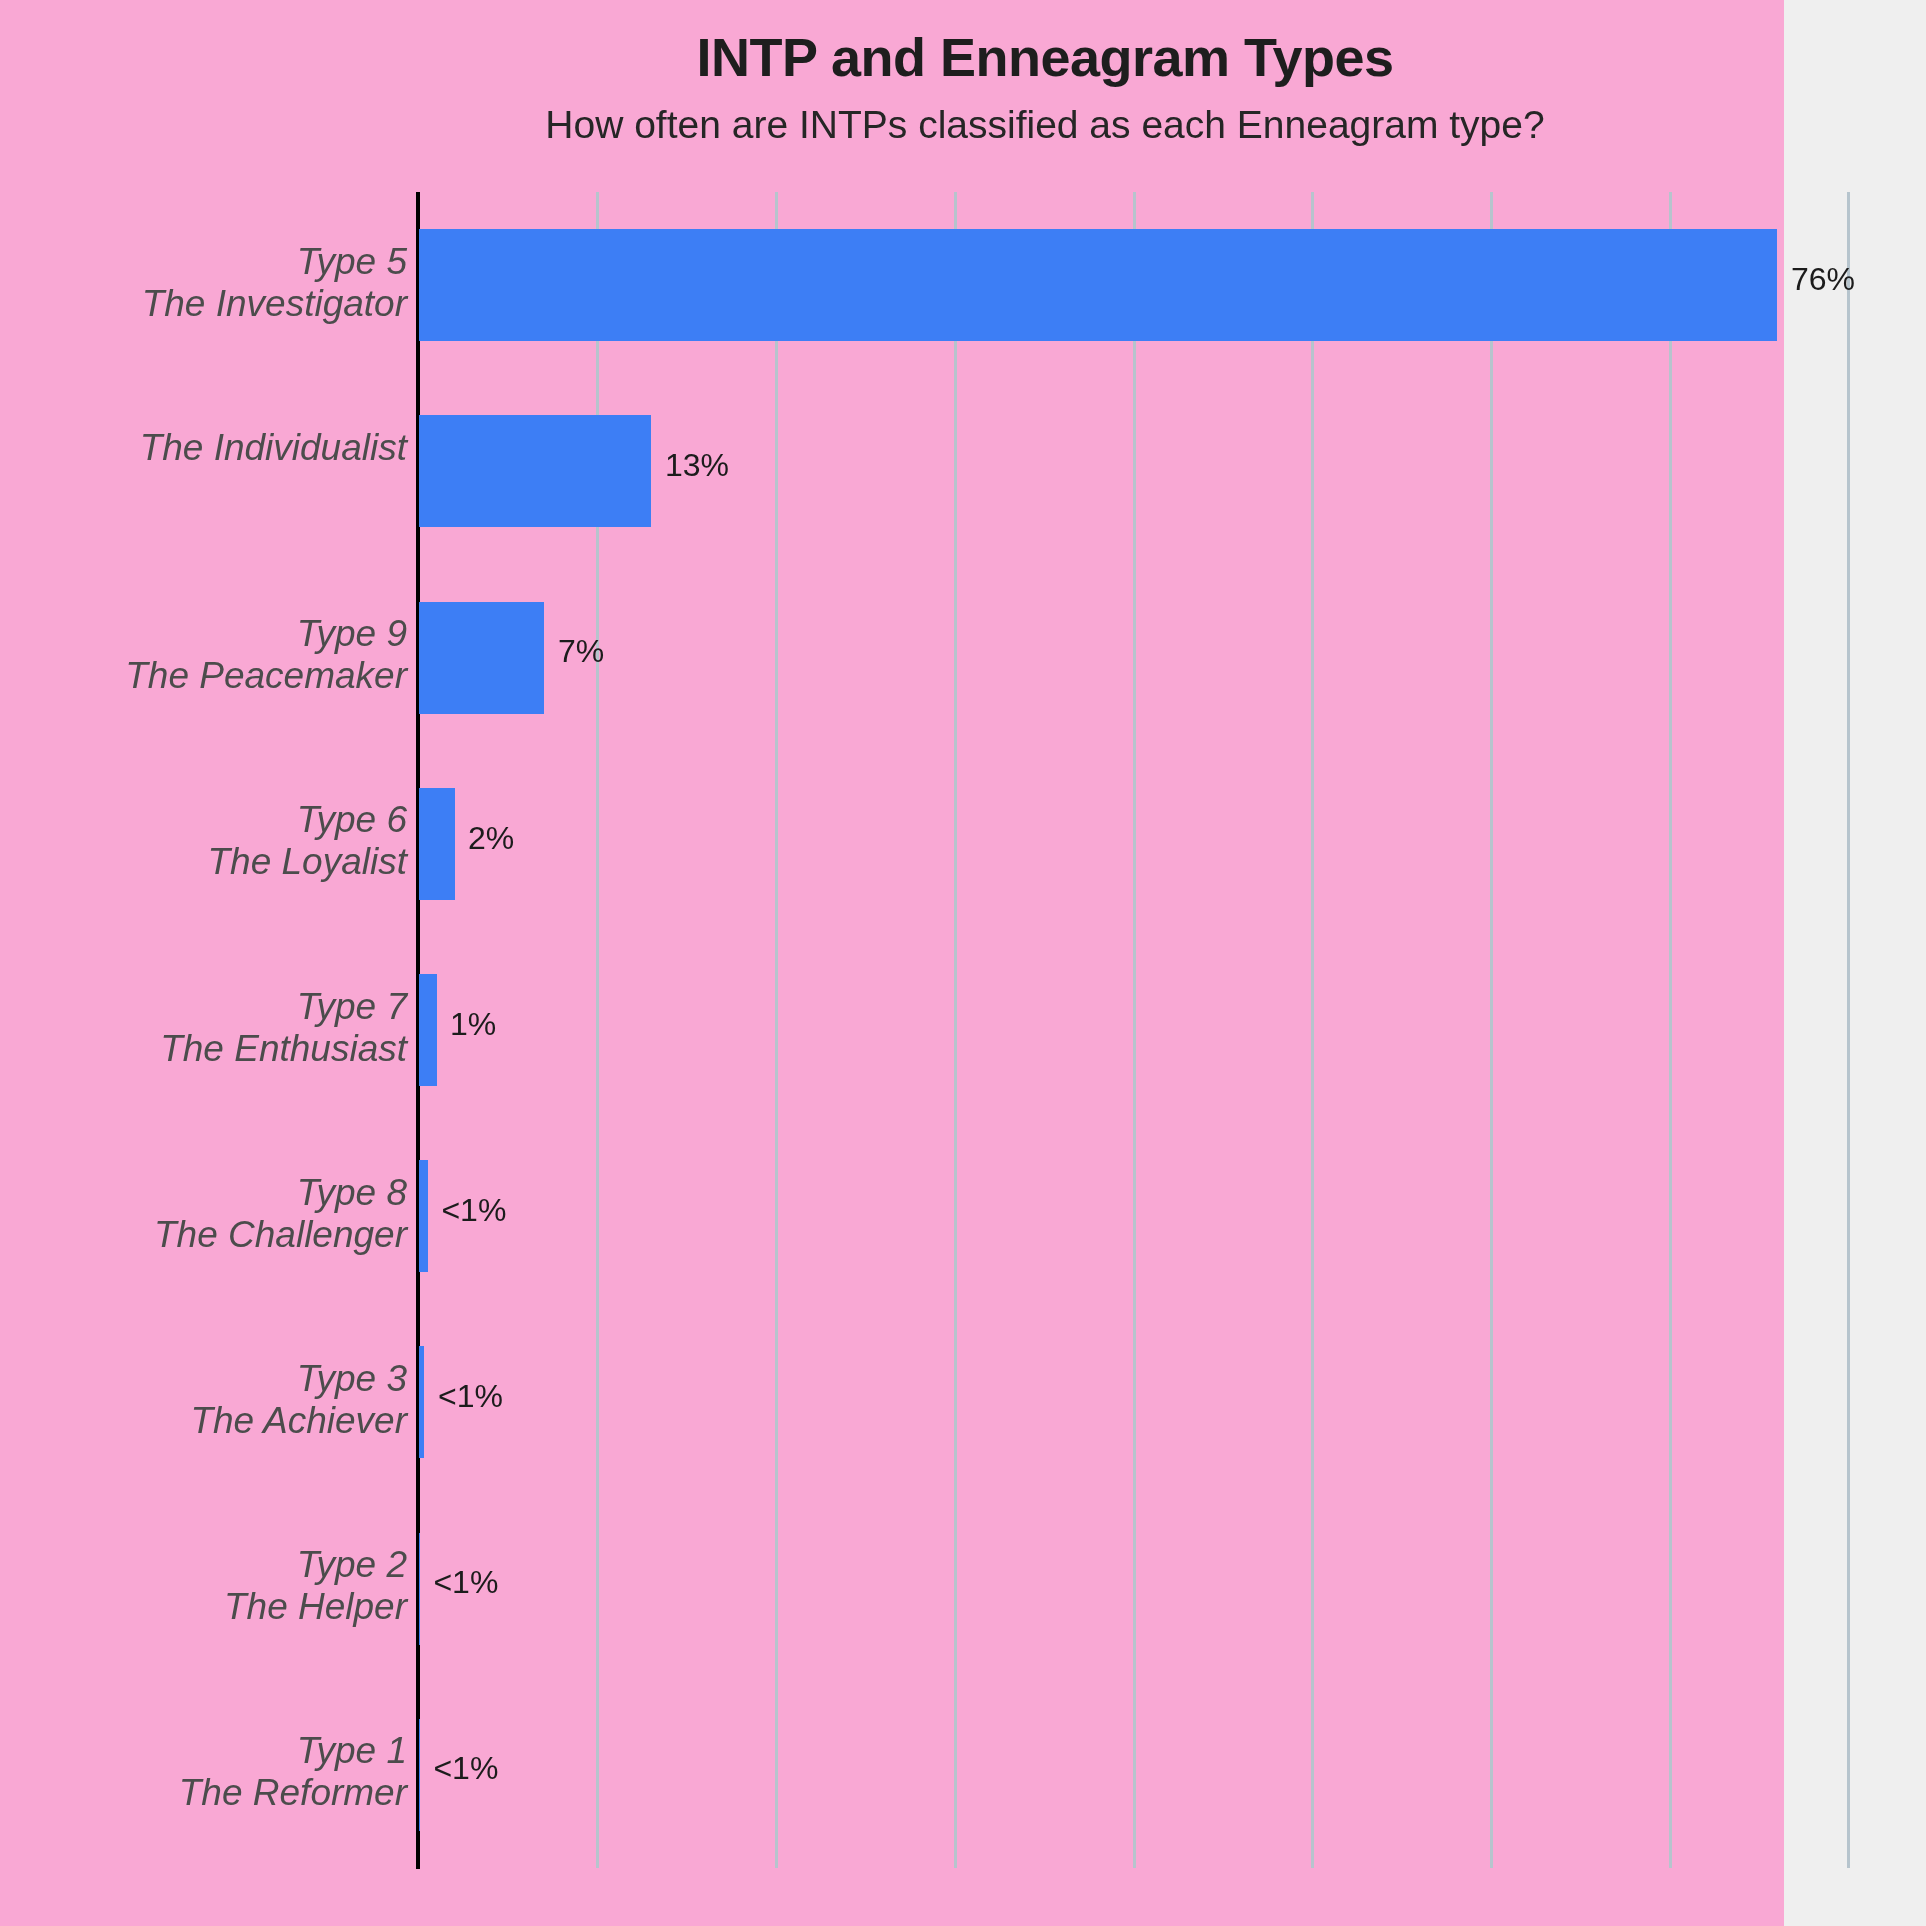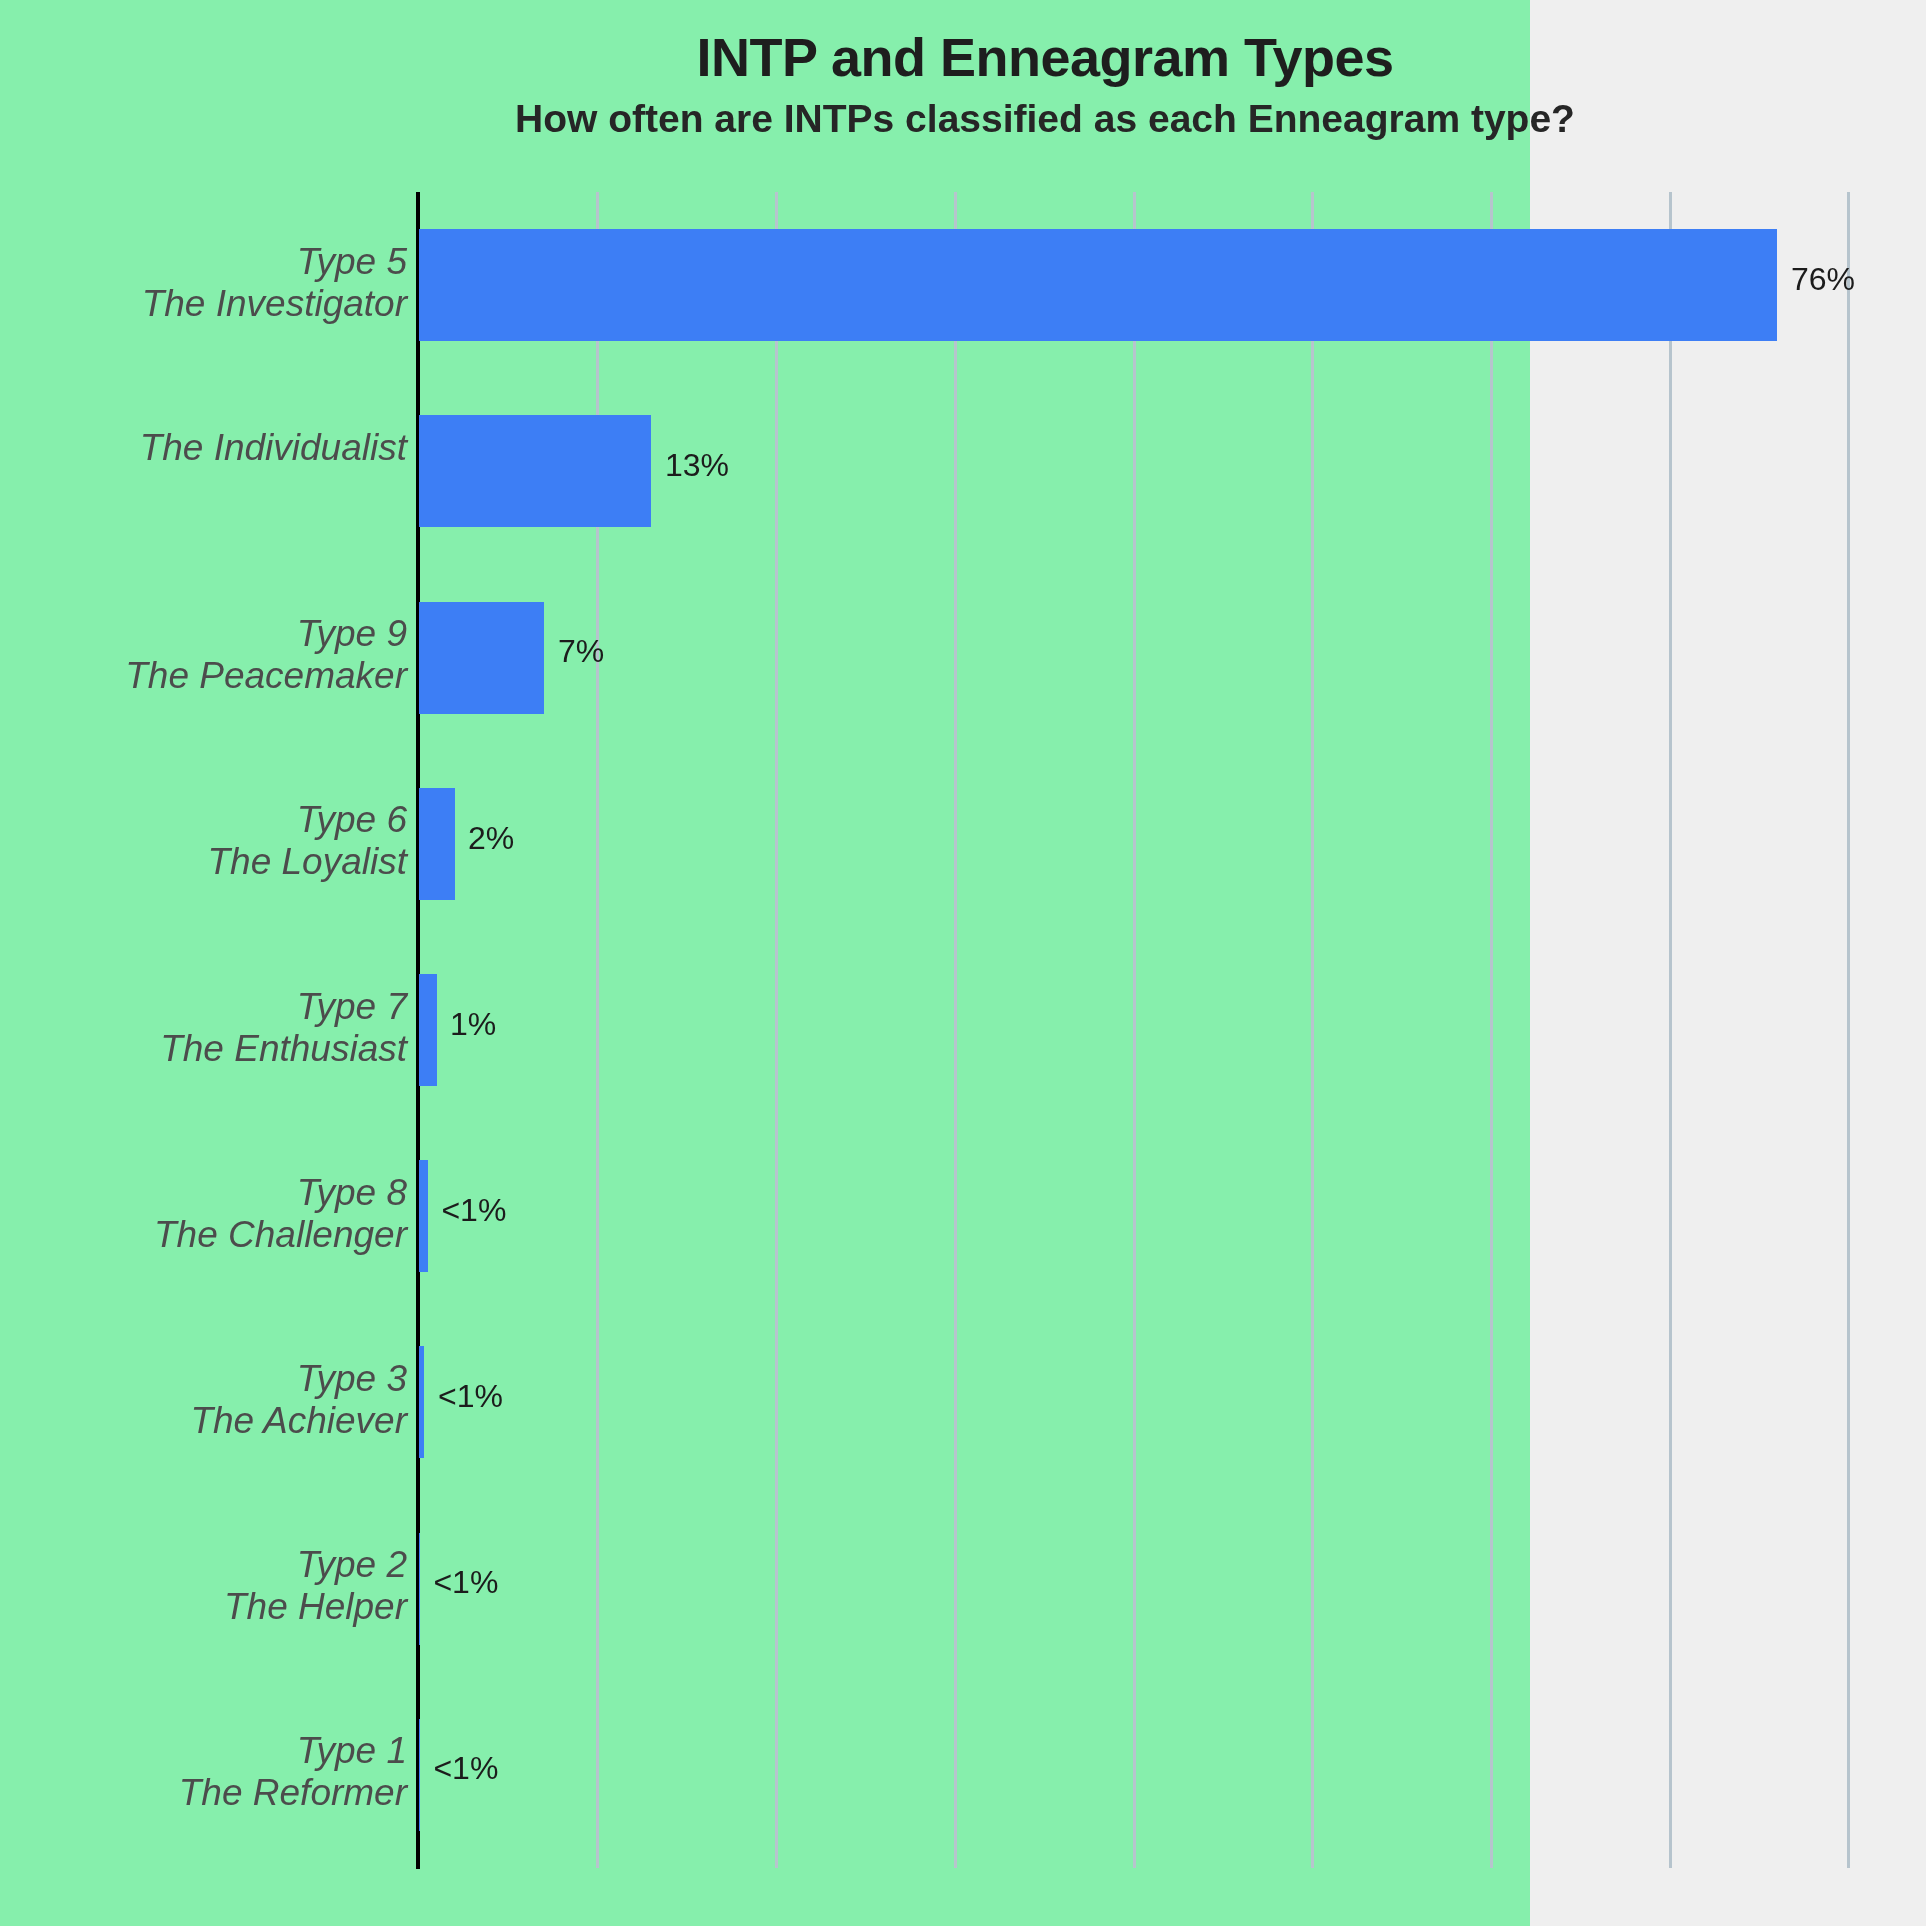--- a/index.html
+++ b/index.html
@@ -8,44 +8,44 @@
     background: #efefef;
   }
   body {
     width: 1926px;
     height: 1926px;
     font-family: "Liberation Sans", sans-serif;
     overflow: hidden;
   }
   #figure {
     position: relative;
-    width: 1530px;
+    width: 1784px;
     height: 1926px;
-    background: #86efac;
+    background: #f9a8d4;
   }
   
   #title-block {
     position: absolute;
     left: 419px;
     top: 28px;
     width: 1252px;
     text-align: center;
   }
   #chart-title {
     font-size: 54px;
     font-weight: bold;
     color: #1e1e1e;
     line-height: 1.08;
     letter-spacing: -0.5px;
     white-space: nowrap;
   }
   #chart-subtitle {
-    margin-top: 12px;
+    margin-top: 18px;
     font-size: 39px;
-    font-weight: bold;
+    font-weight: normal;
     color: #262626;
     line-height: 1.1;
     white-space: nowrap;
   }
   
   #plot {
     position: absolute;
     left: 419px;
     top: 192px;
     width: 1501px;

